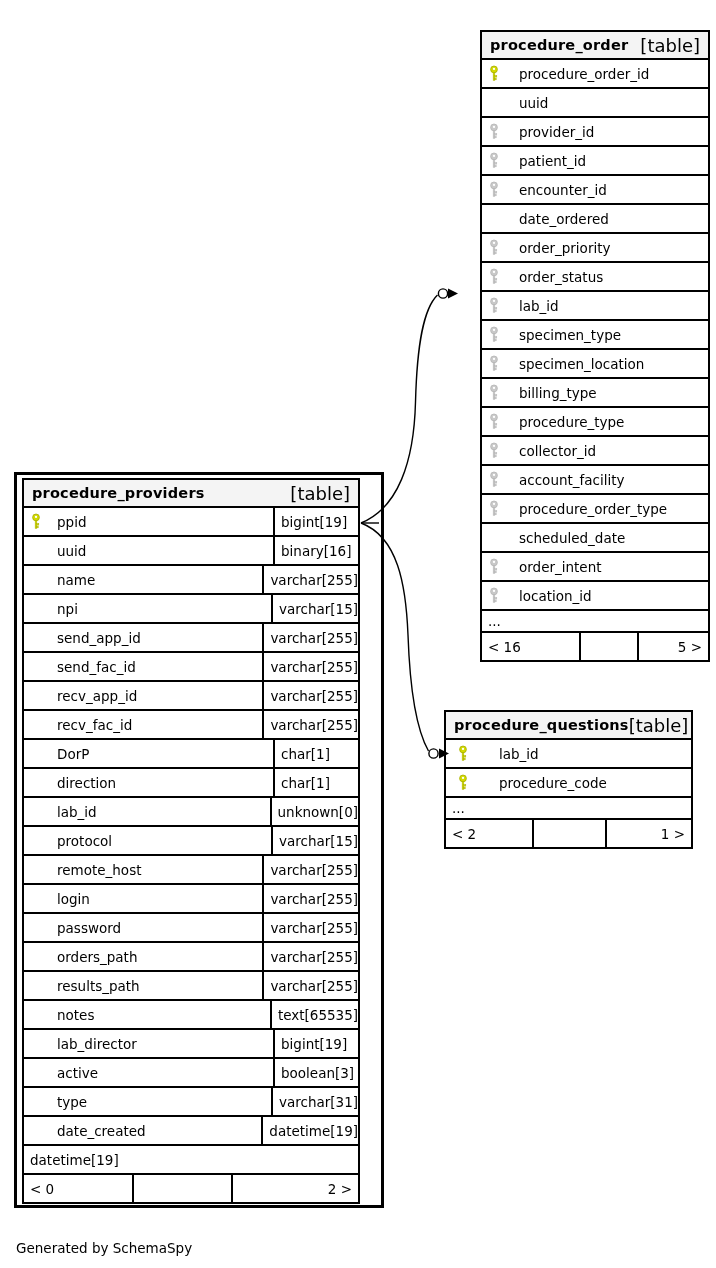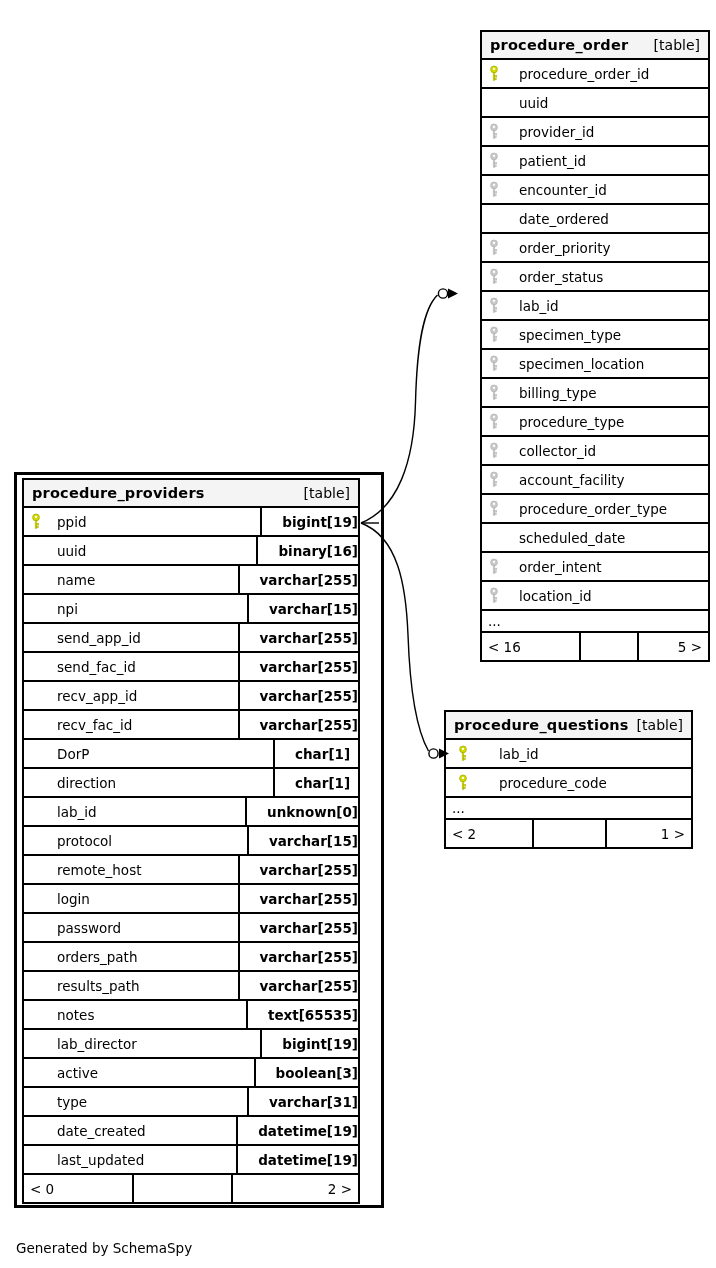--- a/index.html
+++ b/index.html
@@ -12,33 +12,33 @@
   .db-table{
     position:absolute;background:#fff;border:2px solid #000;
     box-sizing:border-box;z-index:2;
   }
   .tbl-header{
     height:28px;box-sizing:border-box;border-bottom:2px solid #000;
     background:#f4f4f4;display:flex;align-items:center;
     justify-content:space-between;padding:0 8px;
   }
   .tbl-name{font-weight:bold;font-size:14.5px;letter-spacing:.2px;}
-  .tbl-tag{font-size:14px;}
+  .tbl-tag{font-size:18px;}
   .frow{
     height:29px;box-sizing:border-box;border-bottom:2px solid #000;
     display:flex;align-items:center;background:#fff;
   }
   .key-slot{display:inline-flex;align-items:center;justify-content:flex-start;flex:none;}
   #tbl-order .key-slot{width:21px;margin-left:7px;}
   #tbl-providers .key-slot{width:17px;margin-left:7px;}
   #tbl-questions .key-slot{width:32px;margin-left:12px;}
   .fname{font-size:13.5px;white-space:nowrap;}
   .cell-name{height:100%;display:flex;align-items:center;box-sizing:border-box;gap:9px;}
   #tbl-providers .cell-name{width:251px;border-right:2px solid #000;}
-  .cell-type{font-size:13.5px;padding-left:20px;white-space:nowrap;font-weight:bold;}
+  .cell-type{font-size:13.5px;padding-left:6px;white-space:nowrap;}
   .ellipsis-row{
     height:22px;box-sizing:border-box;border-bottom:2px solid #000;
     display:flex;align-items:center;padding-left:6px;font-size:13.5px;
   }
   .tbl-footer{display:flex;height:27px;box-sizing:border-box;}
   .ftcell{
     box-sizing:border-box;height:100%;display:flex;align-items:center;
     font-size:13.5px;padding:0 6px;
   }
   .ftcell.mid,.ftcell.left{border-right:2px solid #000;}
@@ -503,24 +503,20 @@
         <div class="cell-type">varchar[31]</div>
       </div>
       <div class="frow">
         <div class="cell-name">
           <span class="key-slot"></span>
           <span class="fname">date_created</span>
         </div>
         <div class="cell-type">datetime[19]</div>
       </div>
       <div class="frow">
-        <div class="cell-name">
-          <span class="key-slot"></span>
-          <span class="fname">last_updated</span>
-        </div>
         <div class="cell-type">datetime[19]</div>
       </div>
       <div class="tbl-footer">
         <div class="ftcell left">&lt; 0</div>
         <div class="ftcell mid"></div>
         <div class="ftcell right">2 &gt;</div>
       </div>
     </div>
 
   <div class="db-table" id="tbl-questions">

